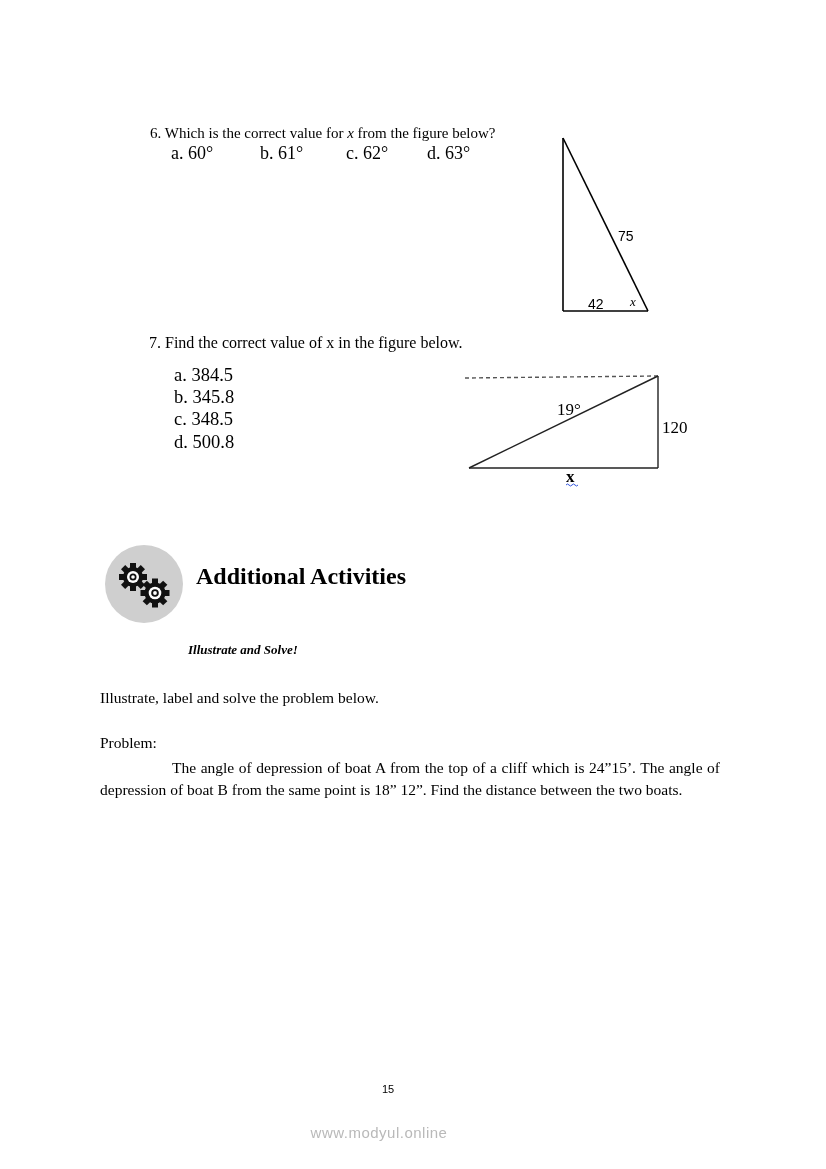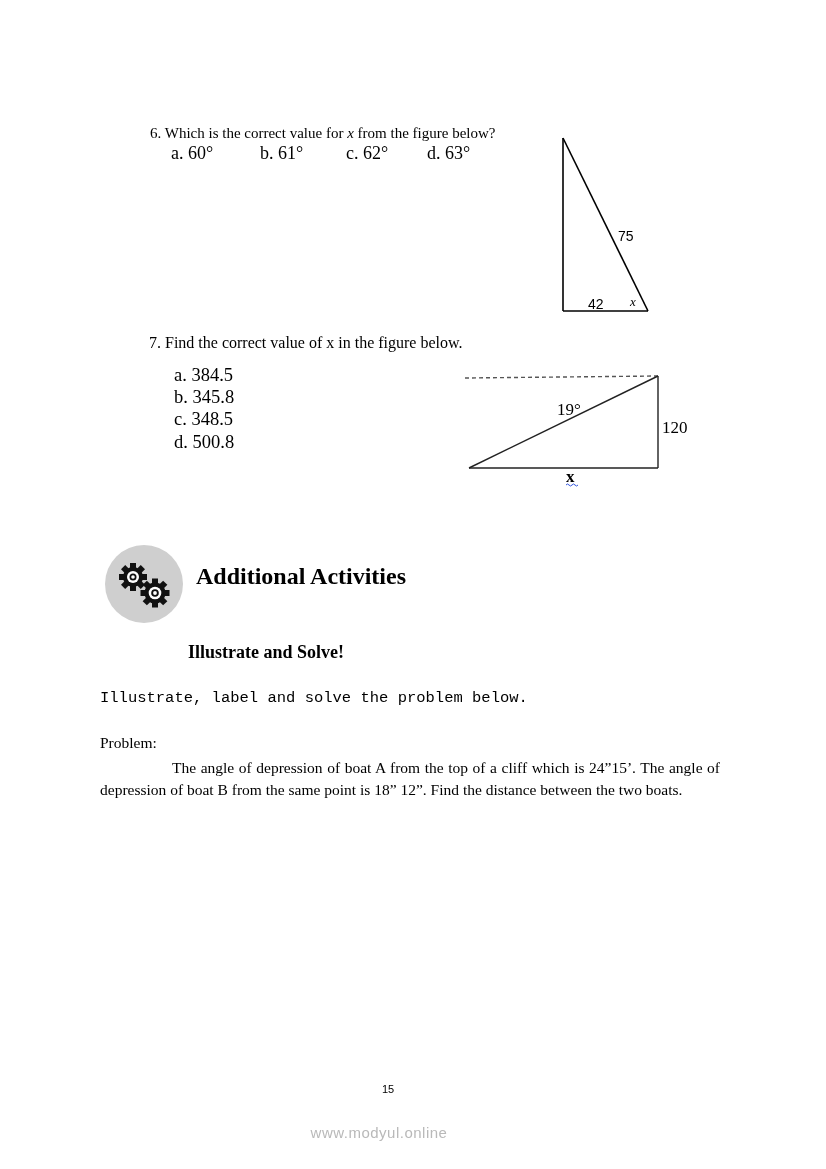--- a/index.html
+++ b/index.html
@@ -9,22 +9,22 @@
     .q6-text { left: 150px; top: 124px; font-size: 15px; line-height: 19px; white-space: nowrap; }
     .q6-opts { left: 171px; top: 144px; font-size: 18px; line-height: 19px; white-space: nowrap; }
     .q6-opts span { display: inline-block; }
     .q7-text { left: 149px; top: 332px; font-size: 16px; line-height: 22px; white-space: nowrap; }
     .q7-opt { left: 174px; font-size: 18.5px; line-height: 22px; white-space: nowrap; }
     .fig { position: absolute; }
     .fig text.sans { font-family: "Liberation Sans", "DejaVu Sans", sans-serif; }
     .fig text.serif { font-family: "Liberation Serif", "DejaVu Serif", serif; }
     .aa-icon { left: 105px; top: 545px; width: 78px; height: 78px; border-radius: 50%; background: #cfcfcf; }
     .aa-title { left: 196px; top: 563px; font-size: 24px; font-weight: bold; white-space: nowrap; }
-    .sub-title { left: 188px; top: 642px; font-size: 18px; font-weight: bold; white-space: nowrap; }
-    .instr { left: 100px; top: 689px; font-size: 15.5px; white-space: nowrap; font-family: Liberation Mono, monospace; }
+    .sub-title { left: 188px; top: 642px; font-size: 13px; font-weight: bold; font-style: italic; white-space: nowrap; }
+    .instr { left: 100px; top: 689px; font-size: 15.5px; white-space: nowrap; }
     .prob-label { left: 100px; top: 734px; font-size: 15.5px; white-space: nowrap; }
     .prob-body { left: 100px; top: 757px; width: 620px; font-size: 15.5px; line-height: 22px; text-indent: 72px; text-align: justify; }
     .page-num { left: 0; width: 776px; top: 1083px; text-align: center; font-family: "Liberation Sans", "DejaVu Sans", sans-serif; font-size: 11px; }
     .watermark { left: 0; width: 758px; top: 1124px; text-align: center; font-family: "Liberation Sans", "DejaVu Sans", sans-serif; font-size: 15px; color: #b9b9b9; letter-spacing: 0.5px; }
   </style>
 </head>
 <body>
 
 <div class="abs q6-text">
   <span>6. Which is the correct value for </span><i>x</i><span> from the figure below?</span>

